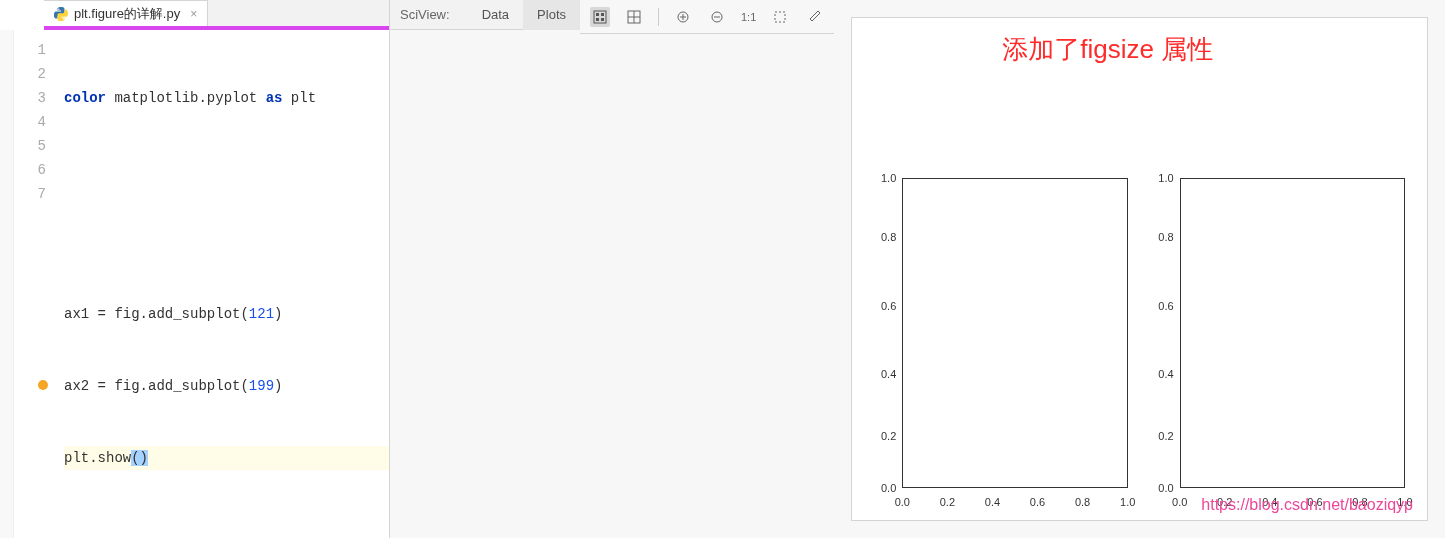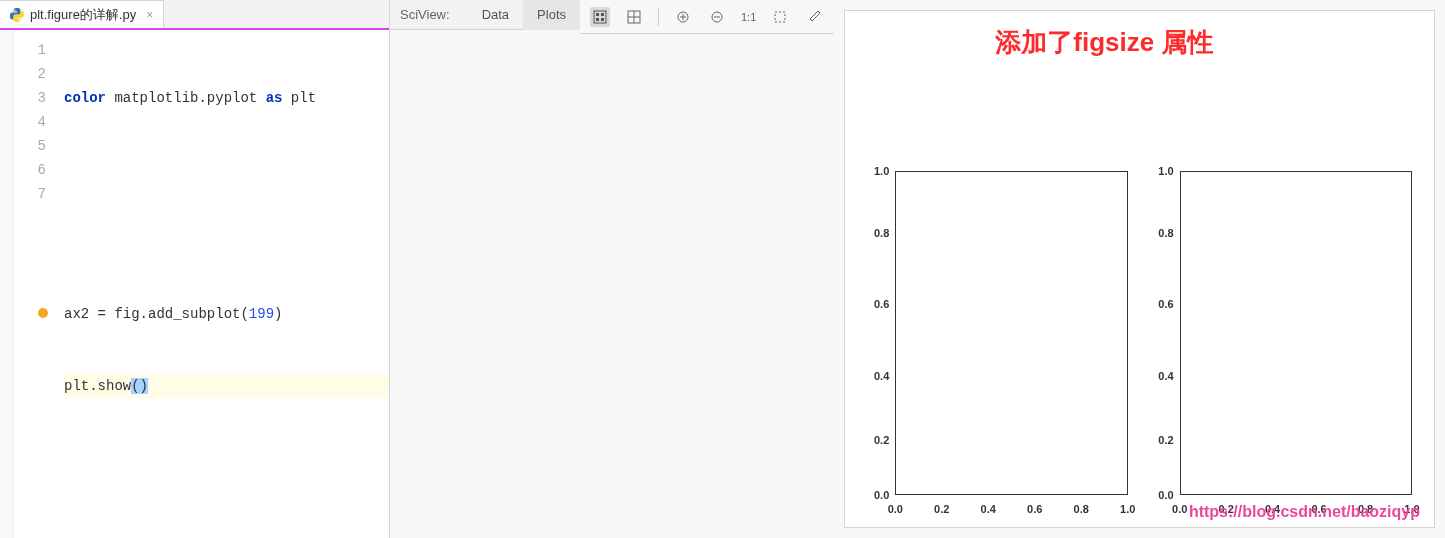--- a/index.html
+++ b/index.html
@@ -16,23 +16,24 @@
   width: 390px;
   height: 538px;
   border-right: 1px solid #d4d4d4;
   display: flex;
   flex-direction: column;
   background: #fff;
 }
 .tab-bar {
   height: 30px;
   background: #f2f2f2;
-  border-bottom: 2px solid #d946ef;
+  border-bottom: 4px solid #d946ef;
   display: flex;
   align-items: stretch;
+  margin-left: 44px;
 }
 .file-tab {
   background: #fff;
   border-right: 1px solid #d4d4d4;
   border-top: 1px solid #d4d4d4;
   padding: 0 10px;
   display: flex;
   align-items: center;
   gap: 6px;
   font-size: 13px;
@@ -120,24 +121,23 @@
 .tool-sep { width:1px;height:18px;background:#ccc;}
 .status-right {
   margin-left:auto;
   color:#555;
   font-size:13px;
 }
 .plot-area {
   flex:1;
   background:#fff;
   border:1px solid #d4d4d4;
-  margin:10px;
+  margin:17px;
   position:relative;
   overflow:hidden;
-  font-weight:bold;
 }
 .annotation {
   position:absolute;
   top:14px; left:150px;
   color:#ff2a2a;
   font-size:26px;
   font-family:"Microsoft YaHei","PingFang SC",sans-serif;
 }
 .plots-row {
   position:absolute;
@@ -214,20 +214,21 @@
         <div class="ln">3</div>
         <div class="ln">4</div>
         <div class="ln">5</div>
         <div class="ln">6</div>
         <div class="ln">7</div>
       </div>
       <div class="code">
         <div class="row"><span class="kw">color</span><span> matplotlib.pyplot </span><span class="kw">as</span><span> plt</span></div>
         <div class="row"></div>
         <div class="row"></div>
+        <div class="row"><span>ax1 = fig.add_subplot(</span><span class="num">121</span><span>)</span></div>
         <div class="row"><span class="warn-dot"></span><span>ax2 = fig.add_subplot(</span><span class="num">199</span><span>)</span></div>
         <div class="row hl-line"><span>plt.show</span><span class="sel">()</span></div>
       </div>
     </div>
   </div>
 </div>
 
 <div class="right-panel">
   <div class="sv-header">
     <span class="sv-title">SciView:</span>

